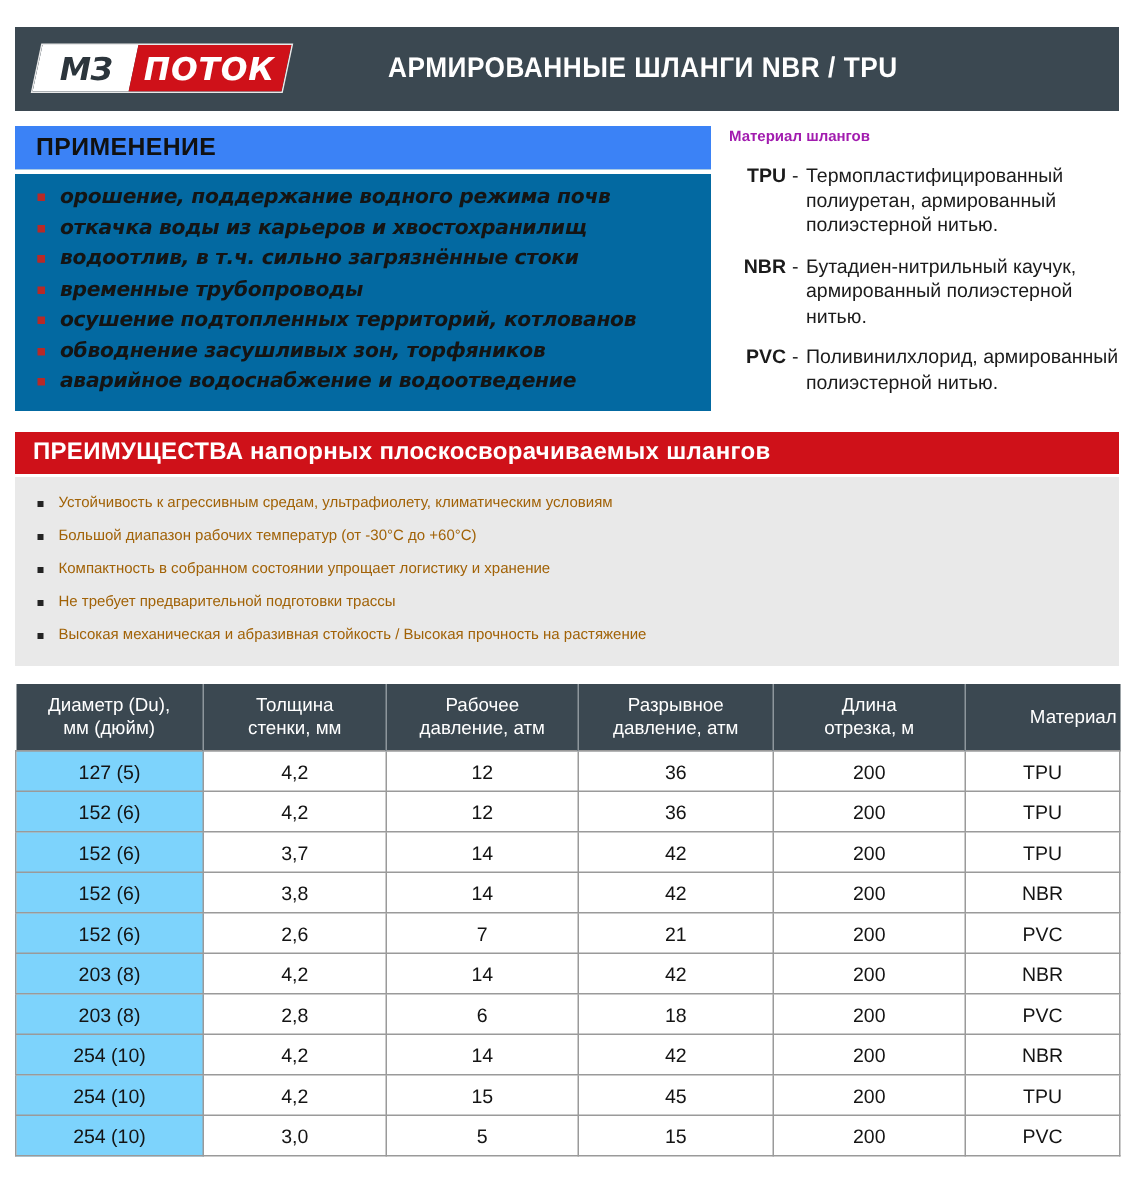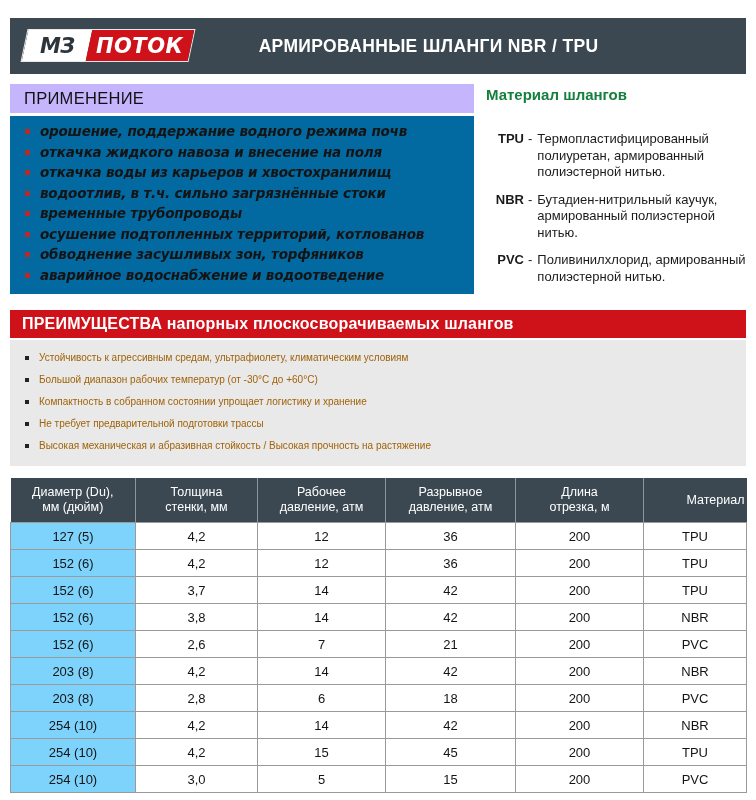--- a/index.html
+++ b/index.html
@@ -103,22 +103,22 @@
   .col-left {
     width: 464px;
     flex: none;
   }
   .col-right {
     flex: 1;
     padding-left: 12px;
     padding-top: 2px;
   }
   .panel-title {
-    background: #c4b5fd;
-    font-weight: normal;
+    background: #3b82f6;
+    font-weight: bold;
     font-size: 16.5px;
     letter-spacing: 0.3px;
     padding: 5px 10px 5px 14px;
     color: #111111;
   }
   .panel-body {
     background: #0369a1;
     padding: 5px 0 9px 14px;
     border-top: 3px solid #ffffff;
   }
@@ -142,23 +142,23 @@
     position: absolute;
     left: 1px;
     top: 8px;
     width: 5px;
     height: 5px;
     background: #b72a28;
   }
 
   .mat-title {
     font-weight: bold;
-    font-size: 15px;
-    margin-bottom: 28px;
-    color: #15803d;
+    font-size: 10px;
+    margin-bottom: 12px;
+    color: #a21caf;
   }
   .mat-item {
     display: flex;
     margin-bottom: 11px;
     font-size: 13px;
     line-height: 16.5px;
   }
   .mat-abbr {
     font-weight: bold;
     flex: none;
@@ -274,21 +274,20 @@
     <div class="header-title">АРМИРОВАННЫЕ ШЛАНГИ NBR / TPU</div>
   </div>
 
   <div class="info-row">
 
     <div class="col-left">
       <div class="panel-title">ПРИМЕНЕНИЕ</div>
       <div class="panel-body">
         <ul class="app-list">
           <li><span class="sq"></span><span>орошение, поддержание водного режима почв</span></li>
-          <li><span class="sq"></span><span>откачка жидкого навоза и внесение на поля</span></li>
           <li><span class="sq"></span><span>откачка воды из карьеров и хвостохранилищ</span></li>
           <li><span class="sq"></span></li>
           <li><span class="sq"></span><span>водоотлив, в т.ч. сильно загрязнённые стоки</span></li>
           <li><span class="sq"></span><span>временные трубопроводы</span></li>
           <li><span class="sq"></span><span>осушение подтопленных территорий, котлованов</span></li>
           <li><span class="sq"></span><span>обводнение засушливых зон, торфяников</span></li>
           <li><span class="sq"></span><span>аварийное водоснабжение и водоотведение</span></li>
         </ul>
       </div>
     </div>

